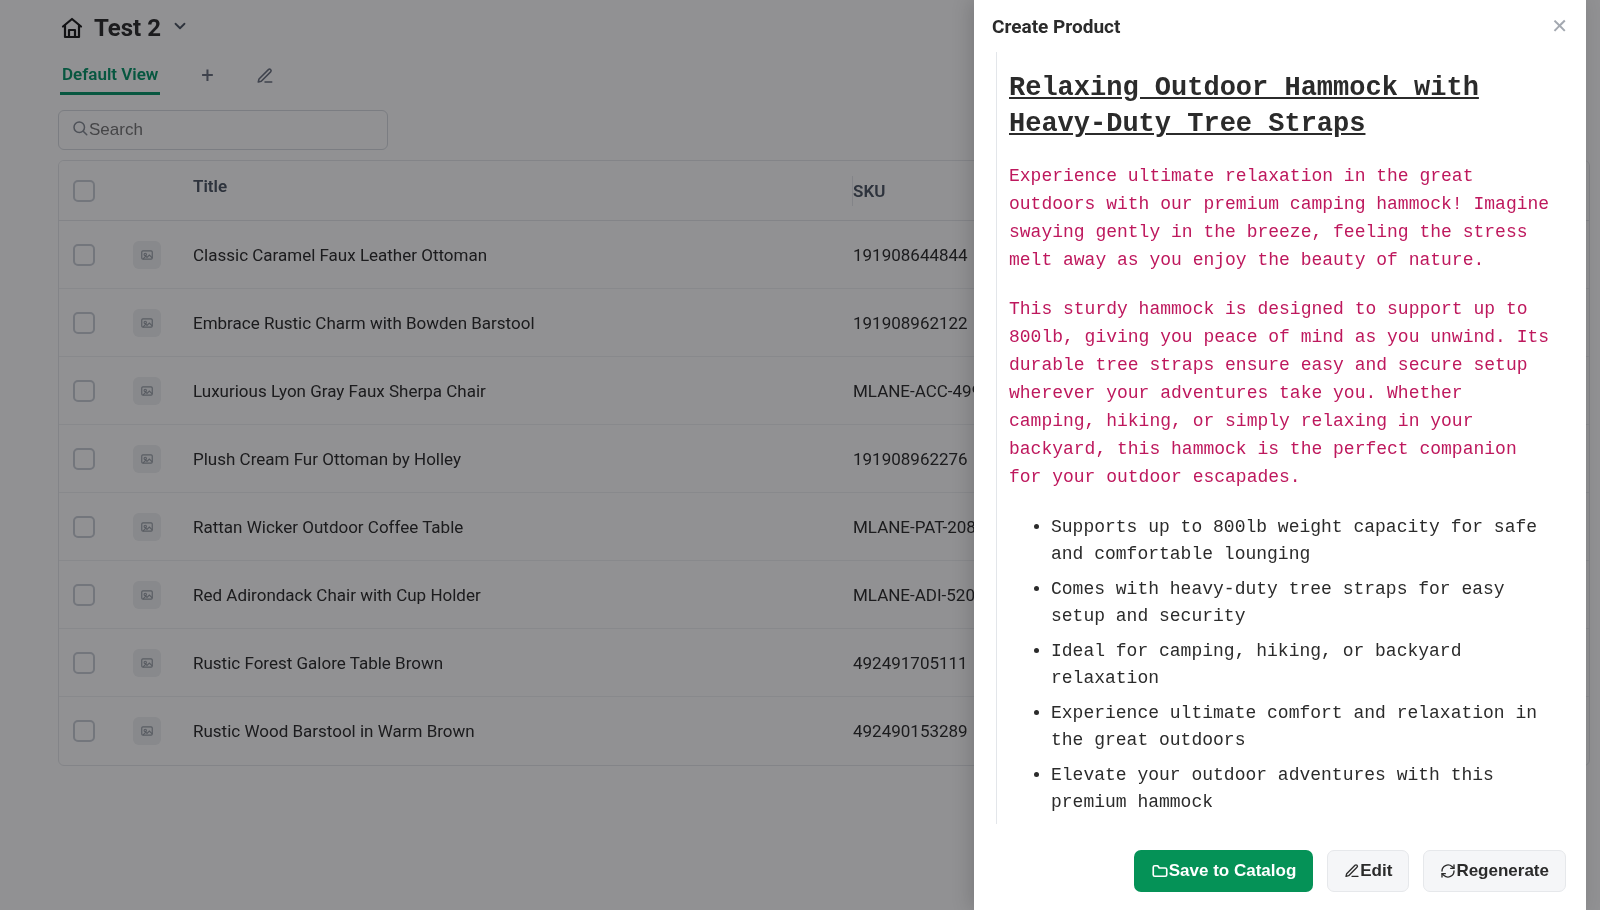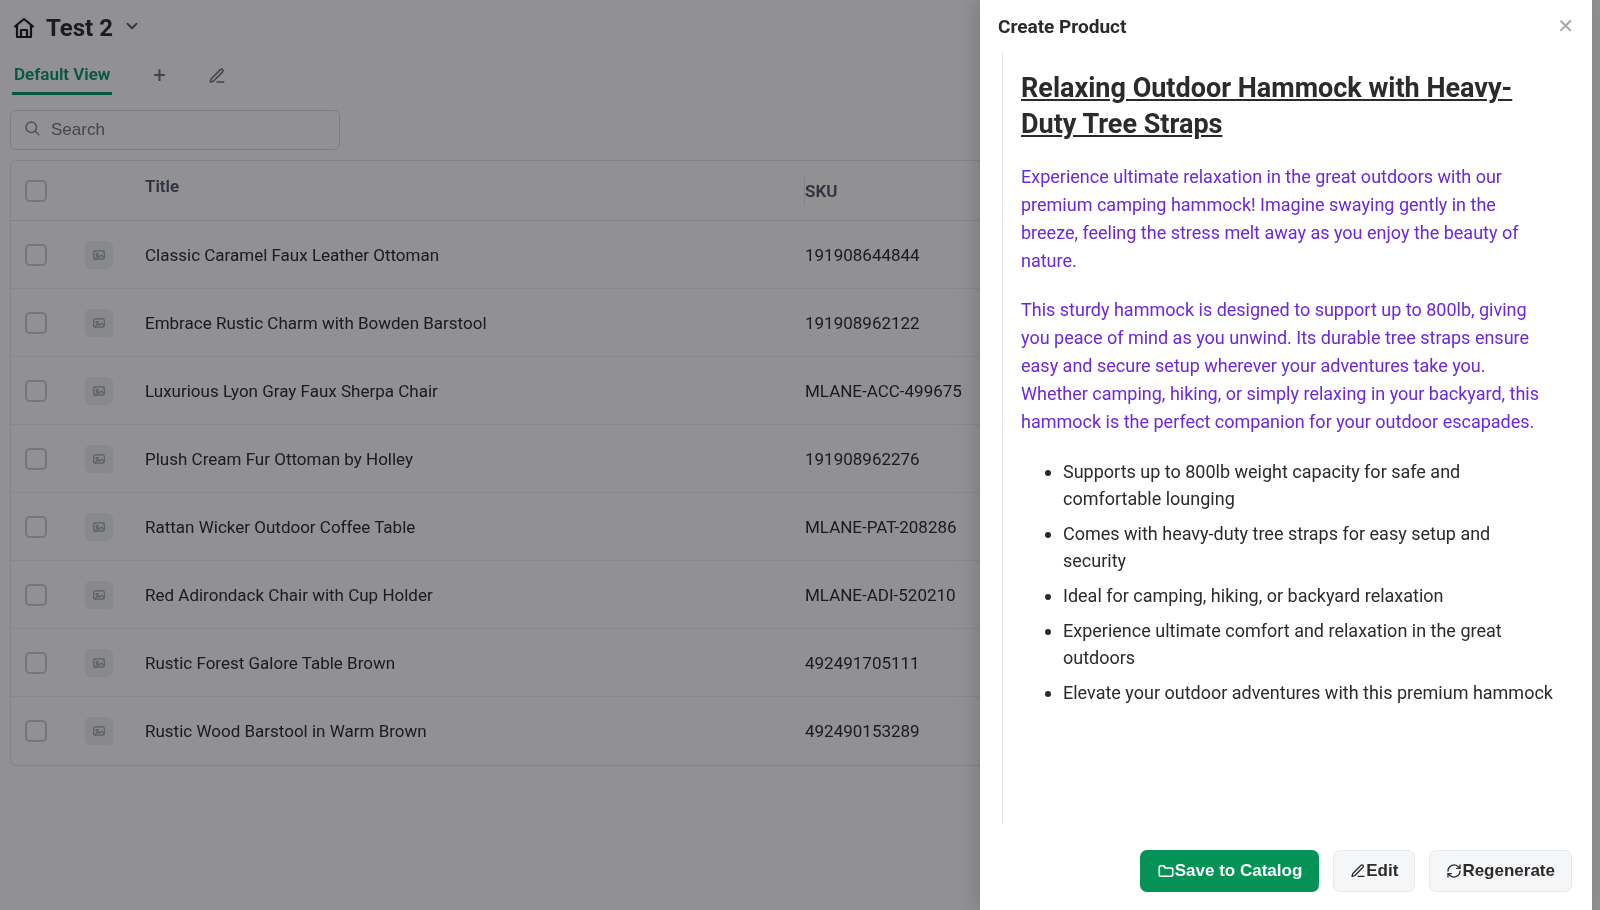--- a/index.html
+++ b/index.html
@@ -1,59 +1,59 @@
 <!DOCTYPE html>
 <html><head>
 <meta charset="utf-8">
 <style>
   * { box-sizing: border-box; margin: 0; padding: 0; }
   html, body { width: 1600px; height: 910px; font-family: -apple-system, BlinkMacSystemFont, "Segoe UI", Roboto, Helvetica, Arial, sans-serif; color: #2b2b2b; overflow: hidden; background:#fff; }
 
   
   .page { width: 100%; height: 100%; position: relative; background:#fff; }
-  .page-inner { padding: 8px 10px; }
+  .page-inner { padding: 8px 10px; margin-left: 48px; }
 
   .header { display:flex; align-items:center; gap:10px; padding:6px 2px 14px 2px; }
   .home-icon svg { display:block; }
   .header-title { font-size:24px; font-weight:700; }
   .header-caret { font-size:18px; color:#555; }
 
   .tabs-row { display:flex; align-items:center; gap:36px; padding:0 2px 8px 2px; border-bottom:1px solid transparent; }
   .tab { color:#059669; font-weight:600; padding:8px 2px; border-bottom:3px solid #059669; font-size:17px; }
   .icon-btn { color:#6b7280; display:inline-flex; align-items:center; justify-content:center; width:22px; height:22px; cursor:pointer; }
   .plus { font-size:22px; font-weight:400; }
 
   .toolbar { display:flex; align-items:center; justify-content:space-between; margin-top:6px; }
-  .search-wrap { display:flex; align-items:center; gap:10px; border:1px solid #d7dbe0; border-radius:6px; padding:8px 12px; width:330px; background:#fff; }
+  .search-wrap { display:flex; align-items:center; border:1px solid #d7dbe0; border-radius:6px; padding:8px 12px; width:330px; background:#fff; }
   .search-wrap input { border:none; outline:none; font-size:17px; flex:1; background:transparent; color:#6b7280; }
   .selected-count { font-size:17px; color:#4b5563; padding-right:24px; }
 
   .table { margin-top:10px; border:1px solid #e6e8eb; border-radius:6px; overflow:hidden; }
   .thead, .trow { display:grid; grid-template-columns: 60px 60px 660px 1fr; align-items:center; }
   .thead { background:#fff; border-bottom:1px solid #e6e8eb; height:60px; padding:0 6px 0 14px; color:#4b5563; font-weight:600; font-size:17px; }
   .trow { height:68px; padding:0 6px 0 14px; border-bottom:1px solid #eef0f2; font-size:17px; }
   .trow:last-child { border-bottom:none; }
   .col-sep { border-right:1px solid #e6e8eb; height:30px; }
   .thead .th-title-wrap { display:flex; }
 
   .chk { width:22px; height:22px; border:2px solid #c9ced6; border-radius:5px; background:#fff; }
   .thumb { width:28px; height:28px; border-radius:6px; background:#eef0f2; display:flex; align-items:center; justify-content:center; color:#9aa0a8; font-size:12px; }
 
   
   .scrim { position:absolute; inset:0; background:rgba(10,12,16,0.45); }
 
-  .panel { position:absolute; top:0; right:8px; height:100%; width:612px; background:#fff; box-shadow:-4px 0 18px rgba(0,0,0,0.15); display:flex; flex-direction:column;margin-left:21px; }
+  .panel { position:absolute; top:0; right:14px; height:100%; width:612px; background:#fff; box-shadow:-4px 0 18px rgba(0,0,0,0.15); display:flex; flex-direction:column;margin-left:21px; }
   .panel-header { display:flex; align-items:center; justify-content:space-between; padding:14px 18px 10px 18px; }
   .panel-title { font-size:19px; font-weight:700; }
   .close-x { color:#a3a8b0; font-size:20px; cursor:pointer; font-weight:300; }
 
   .panel-body { flex:1; padding: 4px 36px 12px 36px; overflow:hidden; display:flex; }
-  .panel-inner { border-left:1px solid #e3e6ea; margin-left:-14px; padding-left:18px; }
+  .panel-inner { border-left:1px solid #e3e6ea; margin-left:-14px; padding-left:12px;font-family:Liberation Mono, monospace; }
   .prod-title { font-size:27px; font-weight:700; text-decoration:underline; line-height:1.35; margin-top:18px; margin-bottom:20px; }
-  .prod-p { font-size:18px; line-height:1.55; margin-bottom:22px; color:#6d28d9; }
+  .prod-p { font-size:18px; line-height:1.55; margin-bottom:22px; color:#be185d; }
   .prod-ul { padding-left:42px; }
   .prod-ul li { font-size:18px; line-height:1.5; margin-bottom:8px; }
 
   .panel-footer { display:flex; justify-content:flex-end; gap:14px; padding:14px 20px 18px 20px; }
   .btn { display:inline-flex; align-items:center; border-radius:7px; font-size:17px; font-weight:600; padding:10px 16px; cursor:pointer; border:1px solid transparent; }
   .btn-primary { background:#059257; color:#fff; }
   .btn-secondary { background:#f5f6f8; color:#2b2b2b; border-color:#e6e8eb; }
   .btn svg { display:block; }
 </style>
 </head>

